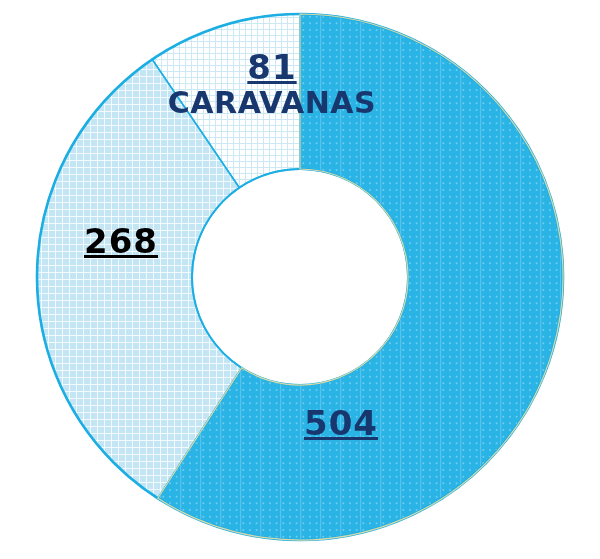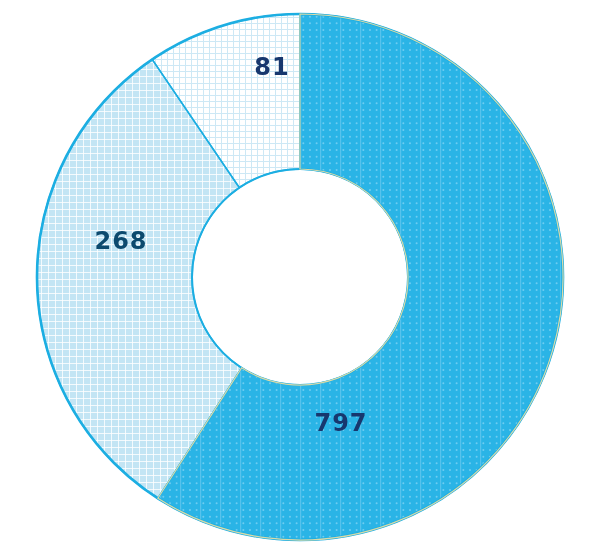--- a/index.html
+++ b/index.html
@@ -1,19 +1,19 @@
 <!DOCTYPE html>
 <html><head>
 <meta charset="utf-8">
 <style>
   html,body{margin:0;padding:0;width:600px;height:559px;background:#ffffff;overflow:hidden;}
   .stage{position:relative;width:600px;height:559px;font-family:"DejaVu Sans","Liberation Sans",sans-serif;}
   .stage svg{position:absolute;left:0;top:0;}
   .label{position:absolute;transform:translateX(-50%);text-align:center;font-weight:bold;white-space:nowrap;}
-  .num{font-size:24px;line-height:38px;letter-spacing:1px;}
+  .num{font-size:34px;line-height:38px;letter-spacing:1px;text-decoration:underline;}
   .cat{font-size:30px;line-height:34px;letter-spacing:0.5px;}
   .lbl-autocaravanas{left:341px;top:404px;}
   .lbl-campers{left:121px;top:222px;}
   .lbl-caravanas{left:272px;top:48px;}
 </style>
 </head>
 <body style="background: rgb(255, 255, 255);">
 
 <div class="stage">
   <svg id="chart" width="600" height="559" viewBox="0 0 600 559">
@@ -51,23 +51,24 @@
         <path d="M 300.00 14.00 A 263 263 0 1 1 157.89 498.30 L 241.64 367.87 A 108 108 0 1 0 300.00 169.00 Z" fill="none" stroke="#1caee2" stroke-width="1.5"></path>
         <path d="M 157.89 498.30 A 263 263 0 0 1 152.23 59.44 L 239.32 187.66 A 108 108 0 0 0 241.64 367.87 Z" fill="none" stroke="#1caee2" stroke-width="1.5"></path>
         <path d="M 152.23 59.44 A 263 263 0 0 1 300.00 14.00 L 300.00 169.00 A 108 108 0 0 0 239.32 187.66 Z" fill="none" stroke="#1caee2" stroke-width="1.5"></path>
         <circle cx="300" cy="277" r="263" fill="none" stroke="#1caee2" stroke-width="2.6"></circle>
         <circle cx="300" cy="277" r="108" fill="none" stroke="#1caee2" stroke-width="2"></circle>
         <path d="M 300.00 14.00 A 263 263 0 1 1 157.89 498.30 L 241.64 367.87 A 108 108 0 1 0 300.00 169.00 Z" fill="none" stroke="#d9daa8" stroke-width="1.2"></path>
       </g>
   </svg>
 
   <div class="label lbl-autocaravanas" style="color: rgb(23, 55, 110);">
-    <div class="num">797</div>
+    <div class="num">504</div>
   </div>
 
-  <div class="label lbl-campers" style="color: #0c4a6e;">
+  <div class="label lbl-campers" style="color: #000000;">
     <div class="num">268</div>
   </div>
 
   <div class="label lbl-caravanas" style="color: rgb(23, 55, 110);">
     <div class="num">81</div>
+    <div class="cat">CARAVANAS</div>
   </div>
 </div>
 
 </body></html>

